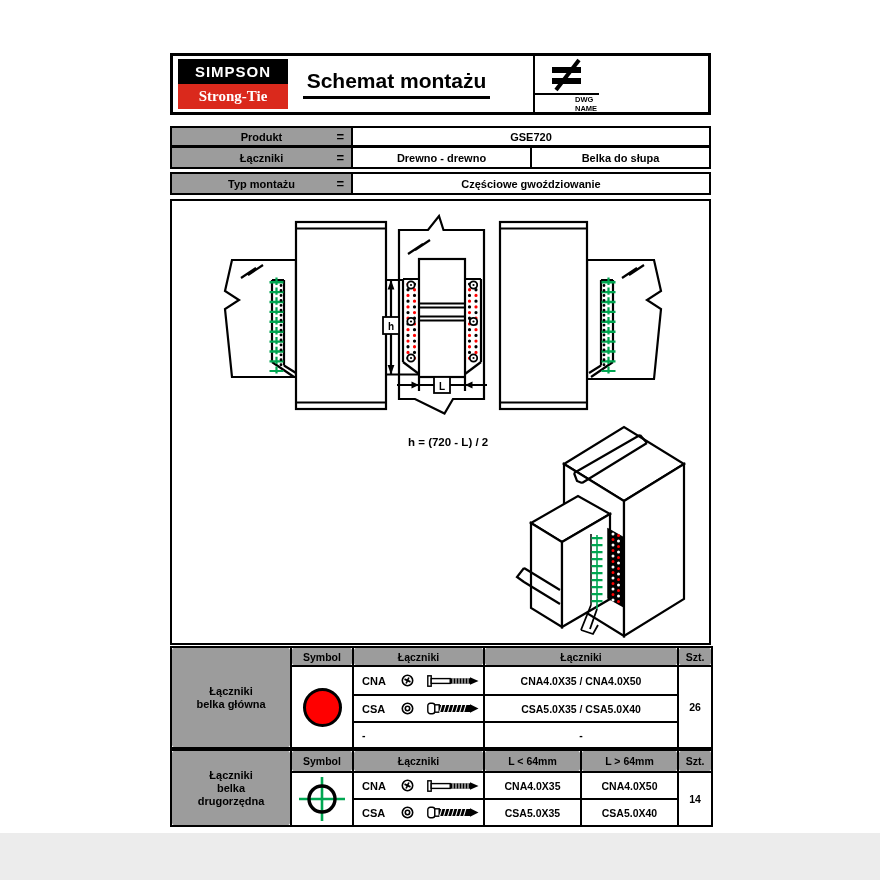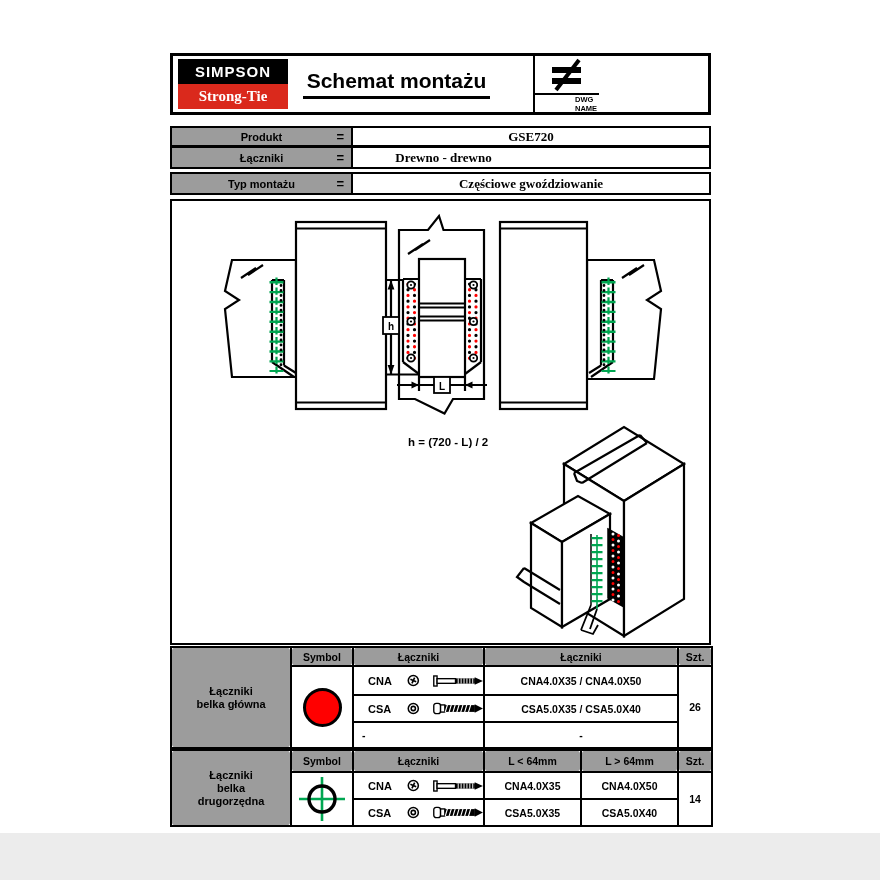--- a/index.html
+++ b/index.html
@@ -27,33 +27,33 @@
   .revlbl{width:44px;border-right:2.5px solid #000;display:flex;align-items:center;justify-content:center;
           font-size:7.5px;box-sizing:border-box;}
   .revval{flex:1;display:flex;align-items:center;justify-content:center;font-size:9px;}
   .revval.small{font-size:7px;letter-spacing:-0.2px;}
 
   
   .prow{left:170px;width:541px;border:2.5px solid #000;display:flex;background:#fff;}
   .plabel{width:181px;background:#9C9C9C;border-right:2.5px solid #000;position:relative;
           display:flex;align-items:center;justify-content:center;font-size:11px;box-sizing:border-box;}
   .plabel .eq{position:absolute;right:7px;top:50%;transform:translateY(-54%);font-size:13px;}
-  .pval{flex:1;display:flex;align-items:center;justify-content:center;font-size:13px;font-family:Liberation Serif, serif;}
+  .pval{flex:1;display:flex;align-items:center;justify-content:center;font-size:11px;}
   .pval + .pval{border-left:2.5px solid #000;}
 
   
   .drawbox{left:170px;top:199px;width:541px;height:446px;border:2.5px solid #000;background:#fff;}
   .drawsvg text{font-family:"Liberation Sans",sans-serif;font-weight:bold;fill:#000;stroke:none;}
 
   
   .ftable{border-collapse:collapse;table-layout:fixed;background:#fff;}
   .ftable td{border:2.5px solid #000;padding:0;vertical-align:middle;overflow:hidden;font-size:10.5px;text-align:center;}
   .ftable td.gray{background:#9C9C9C;border-radius:6px;}
   .ftable td.lbl{font-size:11px;line-height:13px;}
-  .fastcell{display:flex;align-items:center;gap:13px;padding-left:14px;}
+  .fastcell{display:flex;align-items:center;gap:13px;padding-left:8px;}
   .fastcell .code{font-size:11px;min-width:26px;text-align:left;}
   .dashleft{text-align:left !important;padding-left:8px !important;}
   .qty{font-size:12px;}
   .redcircle{width:33px;height:33px;background:#FF0000;border:3px solid #000;border-radius:50%;margin:0 auto;}
   .symwrap{display:flex;align-items:center;justify-content:center;}
 </style>
 </head>
 <body>
 
 <div class="page">
@@ -83,20 +83,21 @@
       <span class="eq">=</span>
     </div>
     <div class="pval">GSE720</div>
   </div>
   <div class="abs prow" style="top:146px;height:23px;">
     <div class="plabel">
       <span>Łączniki</span>
       <span class="eq">=</span>
     </div>
     <div class="pval" style="max-width:181px;">Drewno - drewno</div>
+    <div class="pval">Belka do słupa</div>
   </div>
   <div class="abs prow" style="top:172px;height:23px;">
     <div class="plabel">
       <span>Typ montażu</span>
       <span class="eq">=</span>
     </div>
     <div class="pval">Częściowe gwoździowanie</div>
   </div>
 
   <div class="abs drawbox">

